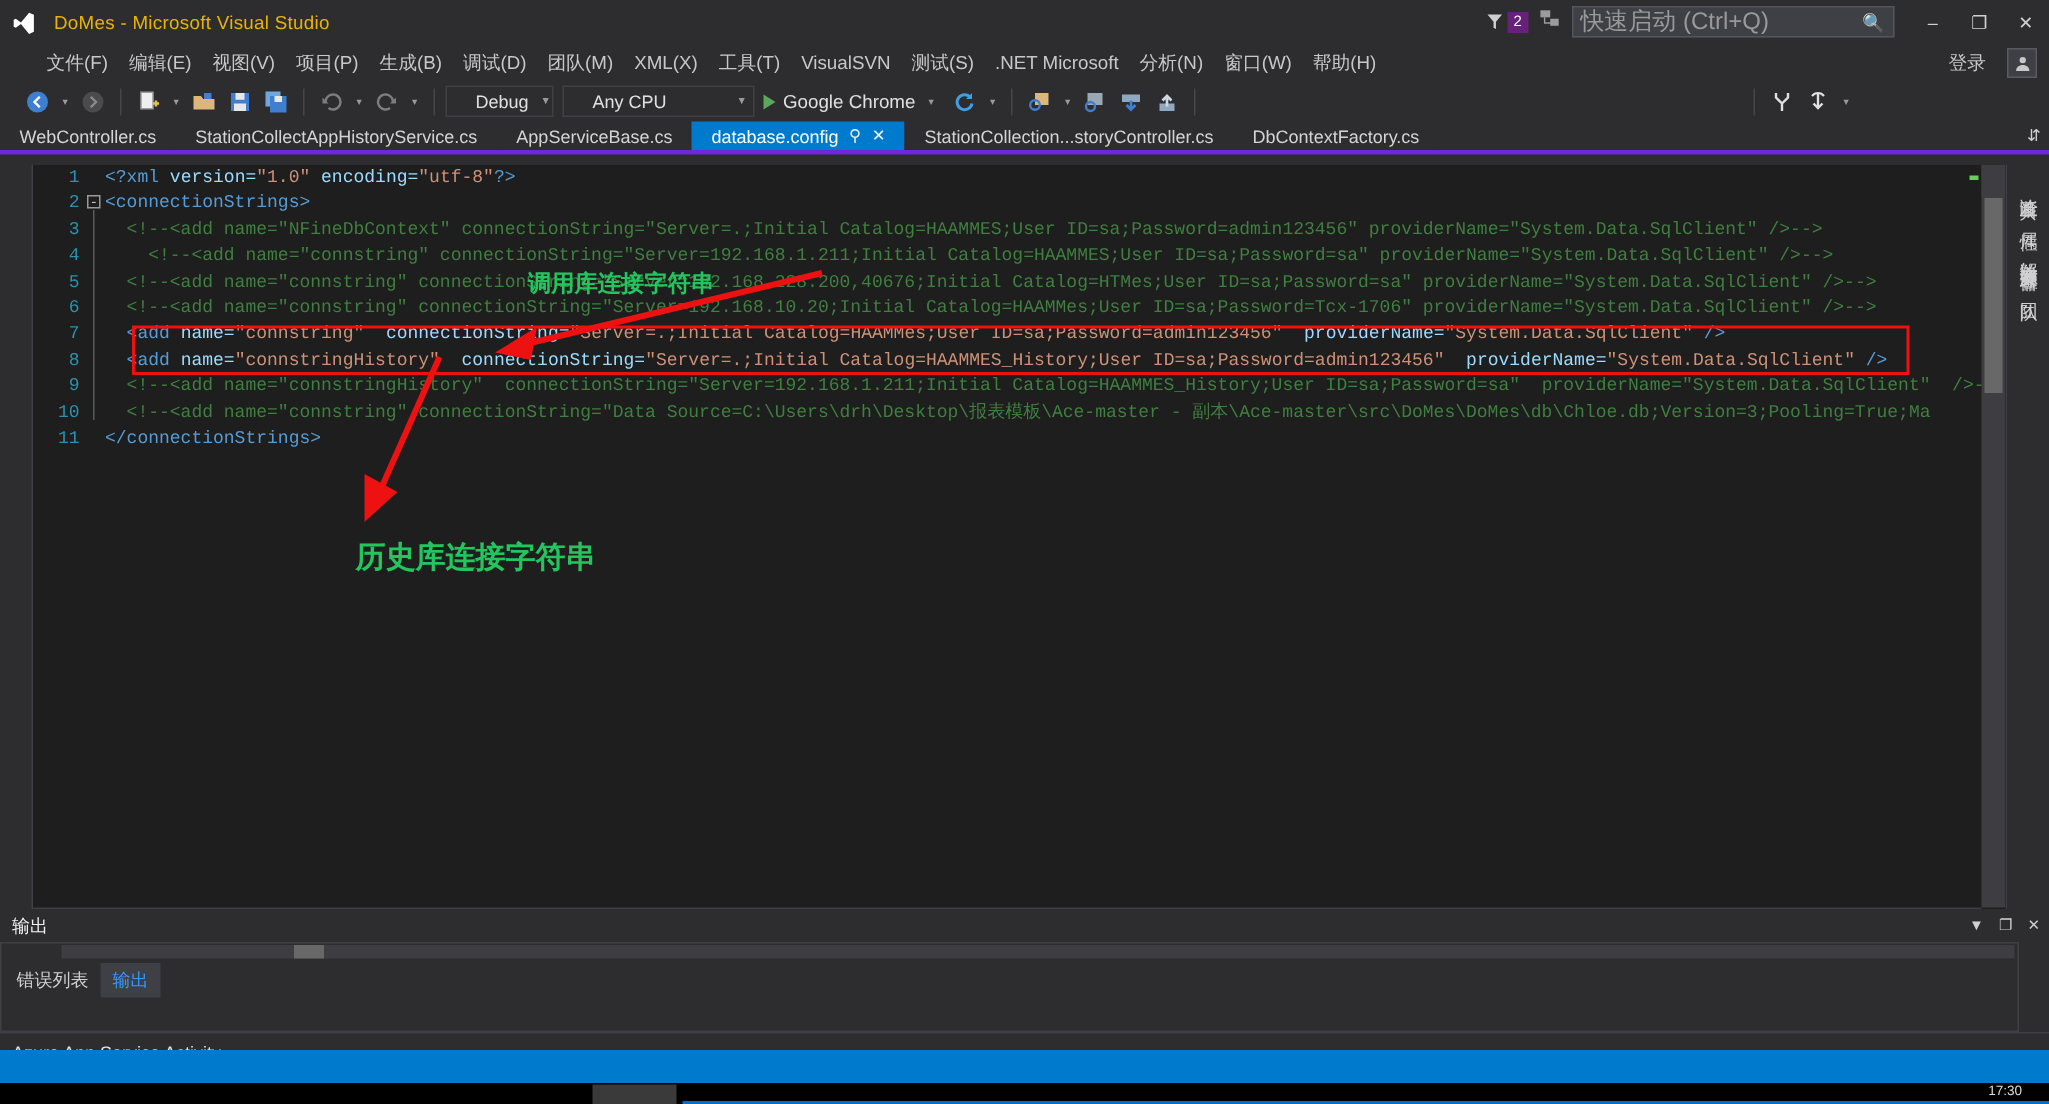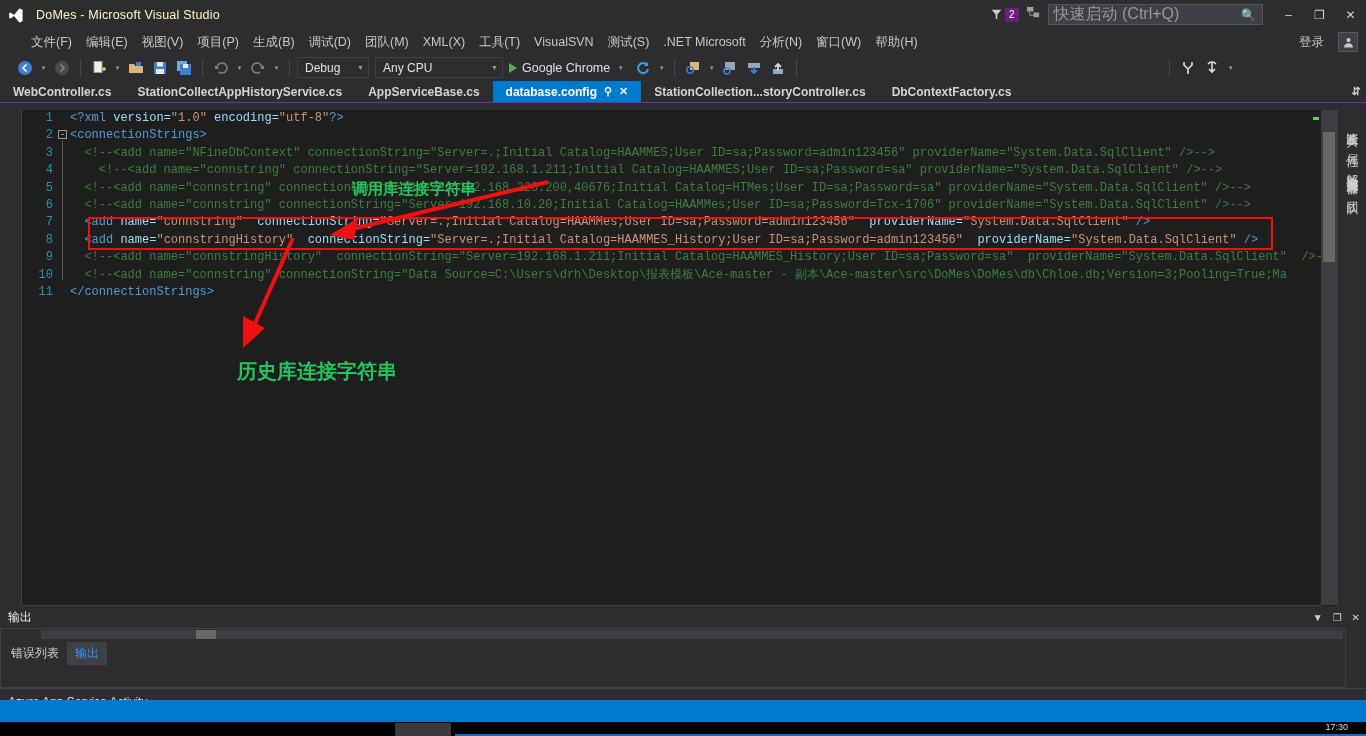--- a/index.html
+++ b/index.html
@@ -15,21 +15,21 @@
   #titlebar {
     height: 30px; background: #2d2d30;
     display: flex; align-items: center; position: relative;
   }
   #vs-logo {
     width: 30px; height: 30px; display: flex;
     align-items: center; justify-content: center;
   }
   #vs-logo svg { width: 17px; height: 17px; }
   #app-title {
-    color: #fef9c3; font-size: 12.5px; letter-spacing: .2px;
+    color: #eab308; font-size: 12.5px; letter-spacing: .2px;
     margin-left: 6px;
   }
   #quick-wrap {
     position: absolute; left: 990px; top: 4px;
     display: flex; align-items: center; gap: 7px;
   }
   #notif-flag { display: flex; align-items: center; gap: 2px; }
   #notif-badge {
     background: #68217a; color: #fff; font-size: 10px;
     padding: 0 4px; line-height: 14px; height: 14px;
@@ -77,41 +77,41 @@
   }
   .tb-btn {
     width: 22px; height: 22px; display: flex;
     align-items: center; justify-content: center;
   }
   .tb-caret { color: #9a9a9a; font-size: 7px; width: 11px; text-align: center; }
   .tb-sep { width: 1px; height: 18px; background: #464649; margin: 0 5px; }
   .tb-combo {
     height: 21px; background: #2d2d30; border: 1px solid #3f3f46;
     color: #e0e0e0; font-size: 12px; display: flex; align-items: center;
-    padding: 0 4px 0 7px; position: relative;
+    padding: 0 4px 0 19px; position: relative;
   }
   .tb-combo .cb-arrow { color: #9a9a9a; font-size: 7px; margin-left: auto; padding-left: 8px; }
   #run-btn { display: flex; align-items: center; gap: 5px; padding: 0 4px; }
   #run-btn .tri {
     width: 0; height: 0; border-left: 8px solid #5ba85b;
     border-top: 5px solid transparent; border-bottom: 5px solid transparent;
   }
   #run-btn .lbl { color: #e0e0e0; font-size: 12.5px; }
   #blurbar {
     width: 350px; height: 19px; margin-left: 8px;
     background: linear-gradient(90deg,#8a8a8e 0%,#9b9ba0 6%,#86868b 12%,#a0a0a5 19%,
       #8d8d92 26%,#999 33%,#8f8f94 41%,#a3a3a8 49%,#90909 56%,#9c9ca1 63%,
       #88888d 71%,#a5a5aa 79%,#8b8b90 87%,#7e7e83 94%,#6d6d72 100%);
     filter: blur(2px); opacity: .82;
   }
 
   
   #tabbar {
     height: 22px; background: #2d2d30; display: flex;
-    align-items: stretch; position: relative; border-bottom: 1px solid #6d28d9; font-weight: bold;
+    align-items: stretch; position: relative; border-bottom: 3px solid #6d28d9;
   }
   .tab {
     display: flex; align-items: center; padding: 0 13px;
     color: #d4d4d4; font-size: 12px; white-space: nowrap;
     background: #2d2d30; gap: 7px;
   }
   .tab.active { background: #007acc; color: #fff; }
   .tab .pin, .tab .x { font-size: 11px; opacity: .92; }
   #tab-overflow {
     margin-left: auto; width: 20px; display: flex;

